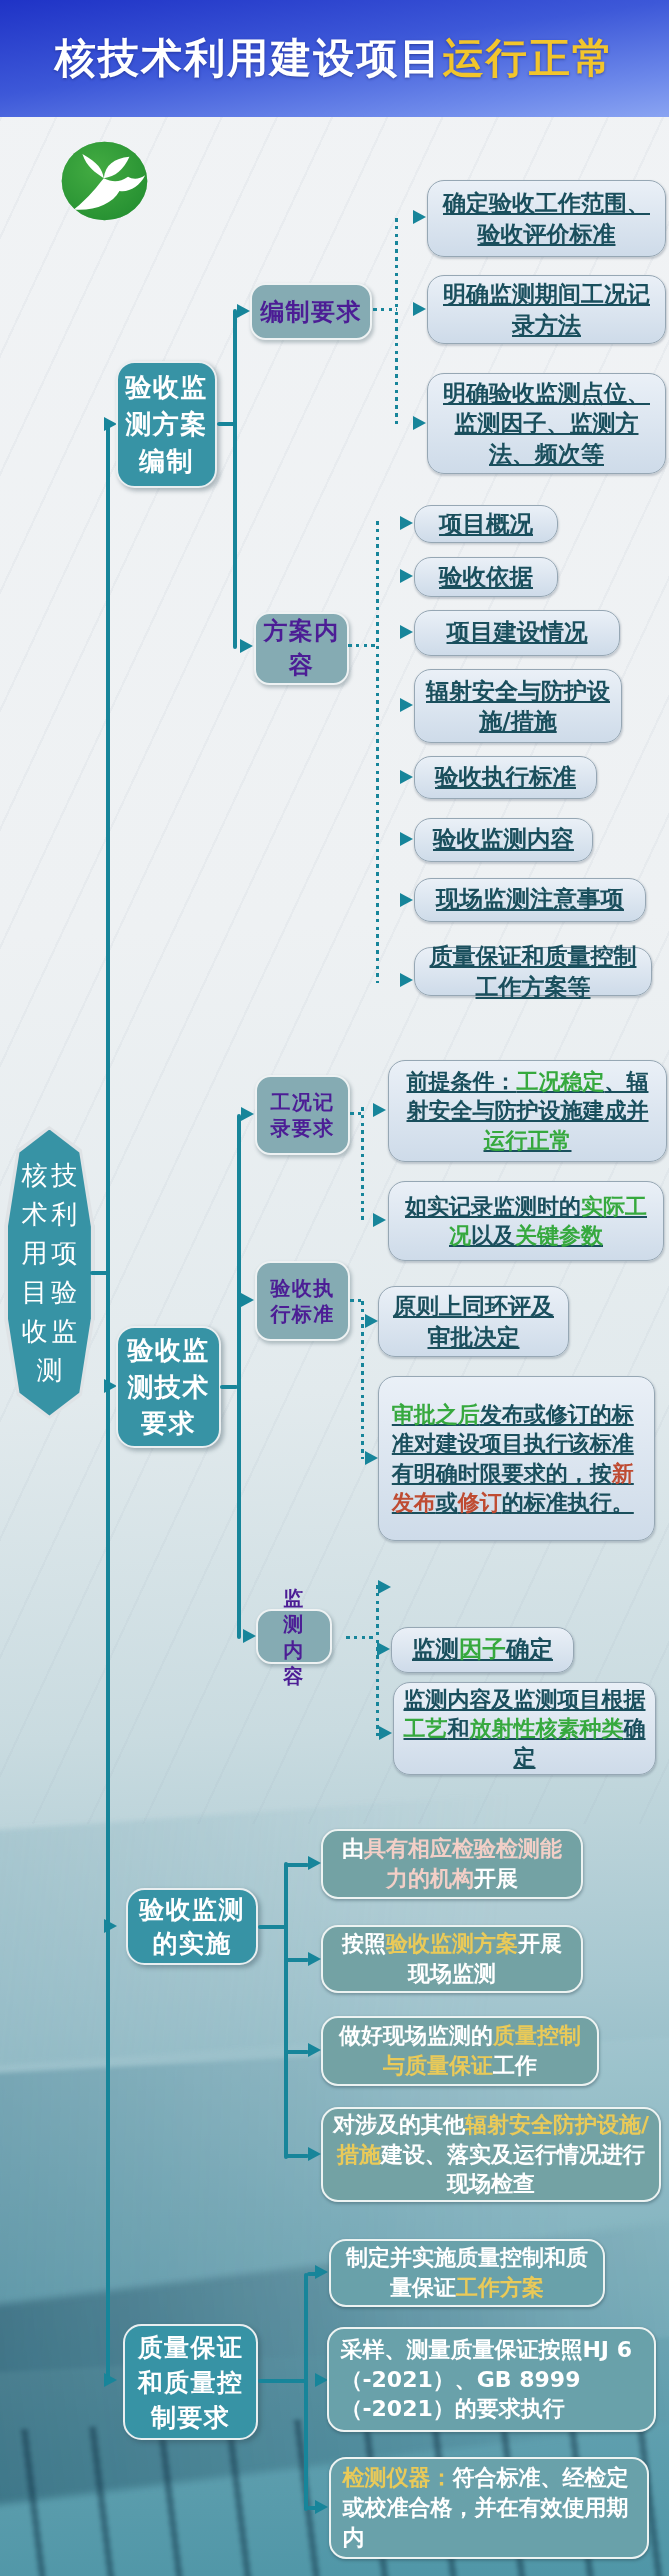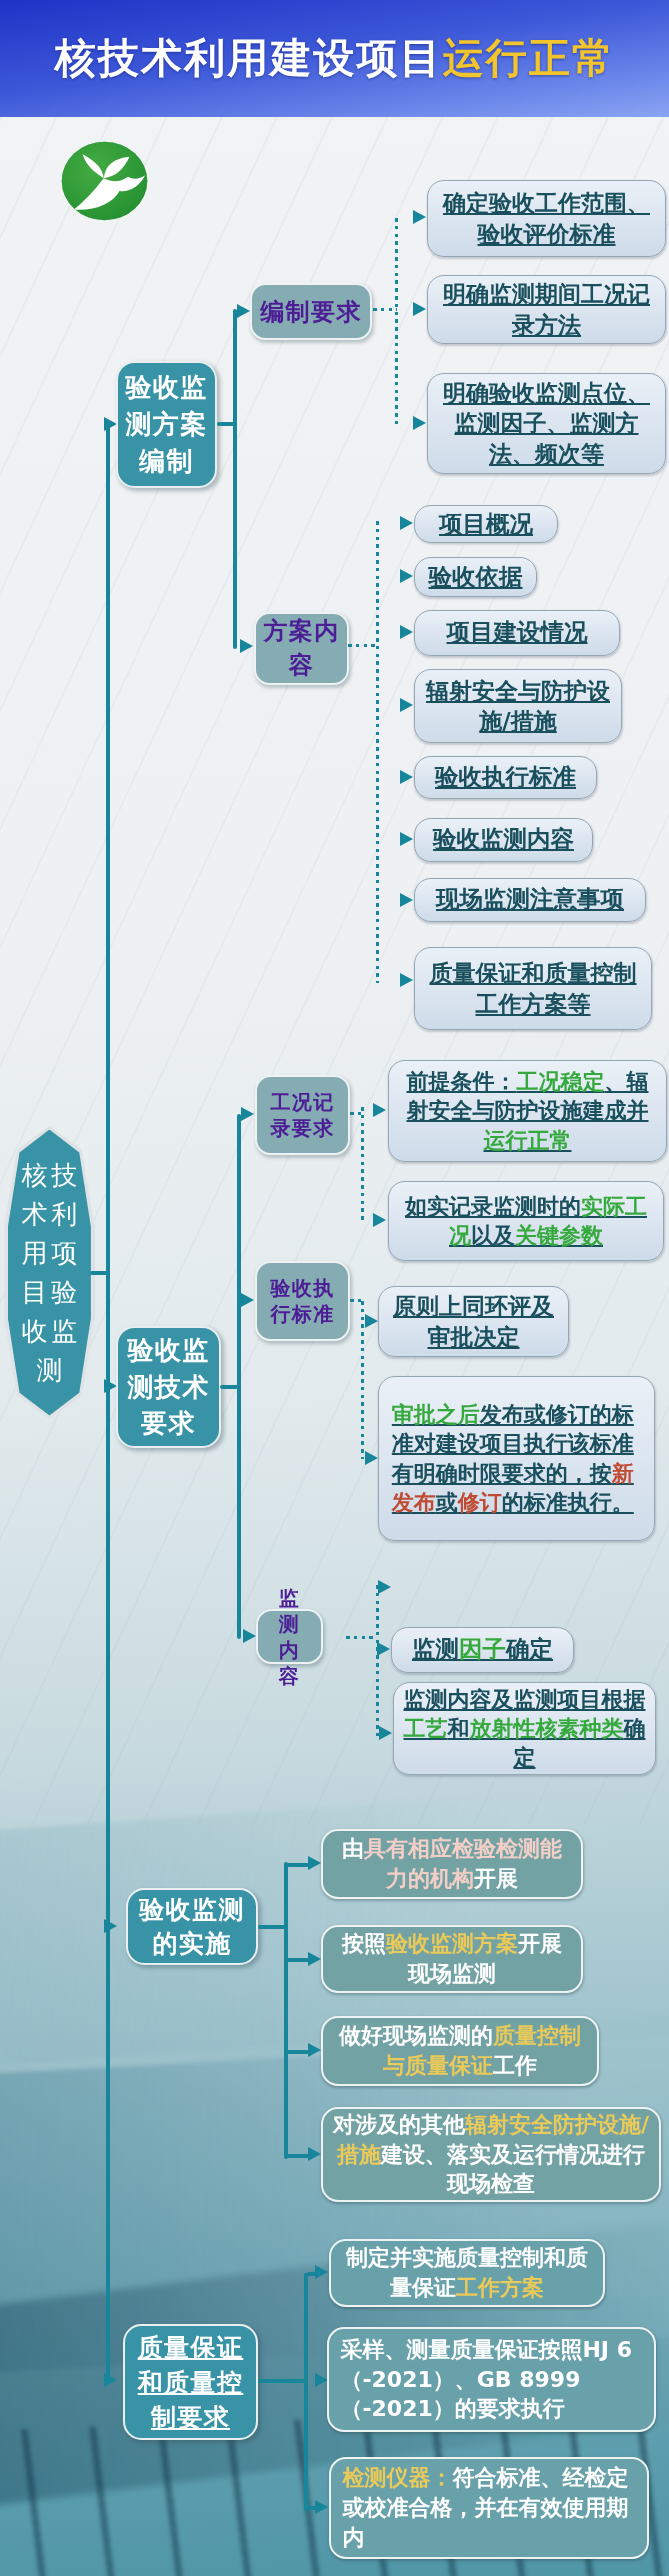--- a/index.html
+++ b/index.html
@@ -140,27 +140,27 @@
   <div class="arr" style="left:400px;top:516px;"></div>
   <div class="arr" style="left:400px;top:569px;"></div>
   <div class="arr" style="left:400px;top:625px;"></div>
   <div class="arr" style="left:400px;top:698px;"></div>
   <div class="arr" style="left:400px;top:770px;"></div>
   <div class="arr" style="left:400px;top:832px;"></div>
   <div class="arr" style="left:400px;top:893px;"></div>
   <div class="arr" style="left:400px;top:973px;"></div>
 
   <div class="node leaf-light" style="left:414px;top:505px;width:144px;height:38px;font-size:23.5px;">项目概况</div>
-  <div class="node leaf-light" style="left:414px;top:557px;width:123px;height:40px;font-size:23.5px;">验收依据</div>
+  <div class="node leaf-light" style="left:414px;top:557px;width:144px;height:40px;font-size:23.5px;">验收依据</div>
   <div class="node leaf-light" style="left:414px;top:610px;width:206px;height:46px;font-size:23.5px;">项目建设情况</div>
   <div class="node leaf-light" style="left:414px;top:669px;width:208px;height:74px;font-size:23px;">辐射安全与防护设施/措施</div>
   <div class="node leaf-light" style="left:414px;top:756px;width:183px;height:43px;font-size:23.5px;">验收执行标准</div>
   <div class="node leaf-light" style="left:414px;top:818px;width:179px;height:44px;font-size:23.5px;">验收监测内容</div>
   <div class="node leaf-light" style="left:414px;top:878px;width:232px;height:44px;font-size:23.5px;">现场监测注意事项</div>
-  <div class="node leaf-light" style="left:414px;top:947px;width:238px;height:83px;font-size:23px;">质量保证和质量控制工作方案等</div>
+  <div class="node leaf-light" style="left:414px;top:947px;width:238px;height:49px;font-size:23px;">质量保证和质量控制工作方案等</div>
 
   <div class="node node-main" style="left:116px;top:1326px;width:105px;height:122px;font-size:26px;line-height:1.42;padding:7.1px 4.3px;">验收监测技术要求</div>
   <div class="hline" style="left:220px;top:1385px;width:18px;height:3.6px;"></div>
   <div class="vline" style="left:237px;top:1114px;width:3.6px;height:525px;"></div>
   <div class="arr" style="left:241px;top:1107px;"></div>
   <div class="arr" style="left:241px;top:1293px;"></div>
   <div class="arr" style="left:243px;top:1629px;"></div>
 
   <div class="node node-mid" style="left:255px;top:1075px;width:95px;height:80px;font-size:20px;line-height:1.3;padding:4.3px;">工况记录要求</div>
   <div class="doth" style="left:350px;top:1112px;width:14.2px;"></div>
@@ -177,21 +177,21 @@
   <div class="node node-mid" style="left:255px;top:1261px;width:95px;height:80px;font-size:20px;line-height:1.3;padding:4.3px;">验收执行标准</div>
   <div class="doth" style="left:350px;top:1299px;width:14.2px;"></div>
   <div class="dotv" style="left:361px;top:1301px;height:158px;"></div>
   <div class="arr" style="left:365px;top:1314px;"></div>
   <div class="arr" style="left:365px;top:1451px;"></div>
   <div class="node leaf-light" style="left:378px;top:1286px;width:191px;height:71px;font-size:23px;">原则上同环评及审批决定</div>
   <div class="node leaf-light" style="left:378px;top:1376px;width:277px;height:165px;font-size:22px;justify-content:flex-start;text-align:left;padding:7.1px 12.8px;">
     <div><span class="hl-g">审批之后</span><span>发布或修订的标准对建设项目执行该标准有明确时限要求的，按</span><span class="hl-r">新发布</span><span>或</span><span class="hl-r">修订</span><span>的标准执行。</span></div>
   </div>
 
-  <div class="node node-mid" style="left:256px;top:1609px;width:67px;height:55px;font-size:20px;line-height:1.3;padding:19px;">监测内容</div>
+  <div class="node node-mid" style="left:256px;top:1609px;width:76px;height:55px;font-size:20px;line-height:1.3;padding:19px;">监测内容</div>
   <div class="doth" style="left:346px;top:1636px;width:31px;"></div>
   <div class="dotv" style="left:376px;top:1585px;height:151px;"></div>
   <div class="arr" style="left:378px;top:1580px;"></div>
   <div class="arr" style="left:377px;top:1642px;"></div>
   <div class="arr" style="left:379px;top:1726px;"></div>
   <div class="node leaf-light" style="left:391px;top:1627px;width:183px;height:46px;font-size:23.5px;">
     <div><span>监测</span><span class="hl-g">因子</span><span>确定</span></div>
   </div>
   <div class="node leaf-light" style="left:393px;top:1682px;width:263px;height:93px;font-size:22px;">
     <div><span>监测内容及监测项目根据</span><span class="hl-g">工艺</span><span>和</span><span class="hl-g">放射性核素种类</span><span>确定</span></div>
@@ -215,21 +215,21 @@
   <div class="node leaf-teal" style="left:321px;top:1925px;width:262px;height:68px;font-size:22px;">
     <div><span>按照</span><span class="hl-y">验收监测方案</span><span>开展现场监测</span></div>
   </div>
   <div class="node leaf-teal" style="left:321px;top:2016px;width:278px;height:70px;font-size:22px;">
     <div><span>做好现场监测的</span><span class="hl-y">质量控制与质量保证</span><span>工作</span></div>
   </div>
   <div class="node leaf-teal" style="left:321px;top:2107px;width:340px;height:95px;font-size:22px;">
     <div><span>对涉及的其他</span><span class="hl-y">辐射安全防护设施/措施</span><span>建设、落实及运行情况进行现场检查</span></div>
   </div>
 
-  <div class="node node-main" style="left:123px;top:2324px;width:135px;height:116px;font-size:25px;line-height:1.4;padding:5.7px;text-decoration:underline;">质量保证和质量控制要求</div>
+  <div class="node node-main" style="left:123px;top:2324px;width:135px;height:116px;font-size:25px;line-height:1.4;padding:5.7px;">质量保证和质量控制要求</div>
   <div class="hline" style="left:258px;top:2379px;width:48px;height:3.6px;"></div>
   <div class="vline" style="left:304px;top:2273px;width:3.6px;height:238px;"></div>
   <div class="hline" style="left:307px;top:2272px;width:11.4px;height:3.6px;"></div>
   <div class="hline" style="left:307px;top:2506px;width:11.4px;height:3.6px;"></div>
   <div class="arr" style="left:315px;top:2265px;"></div>
   <div class="arr" style="left:315px;top:2373px;"></div>
   <div class="arr" style="left:315px;top:2500px;"></div>
 
   <div class="node leaf-teal leaf-teal2" style="left:329px;top:2239px;width:276px;height:68px;font-size:22px;">
     <div><span>制定并实施质量控制和质量保证</span><span class="hl-y">工作方案</span></div>

